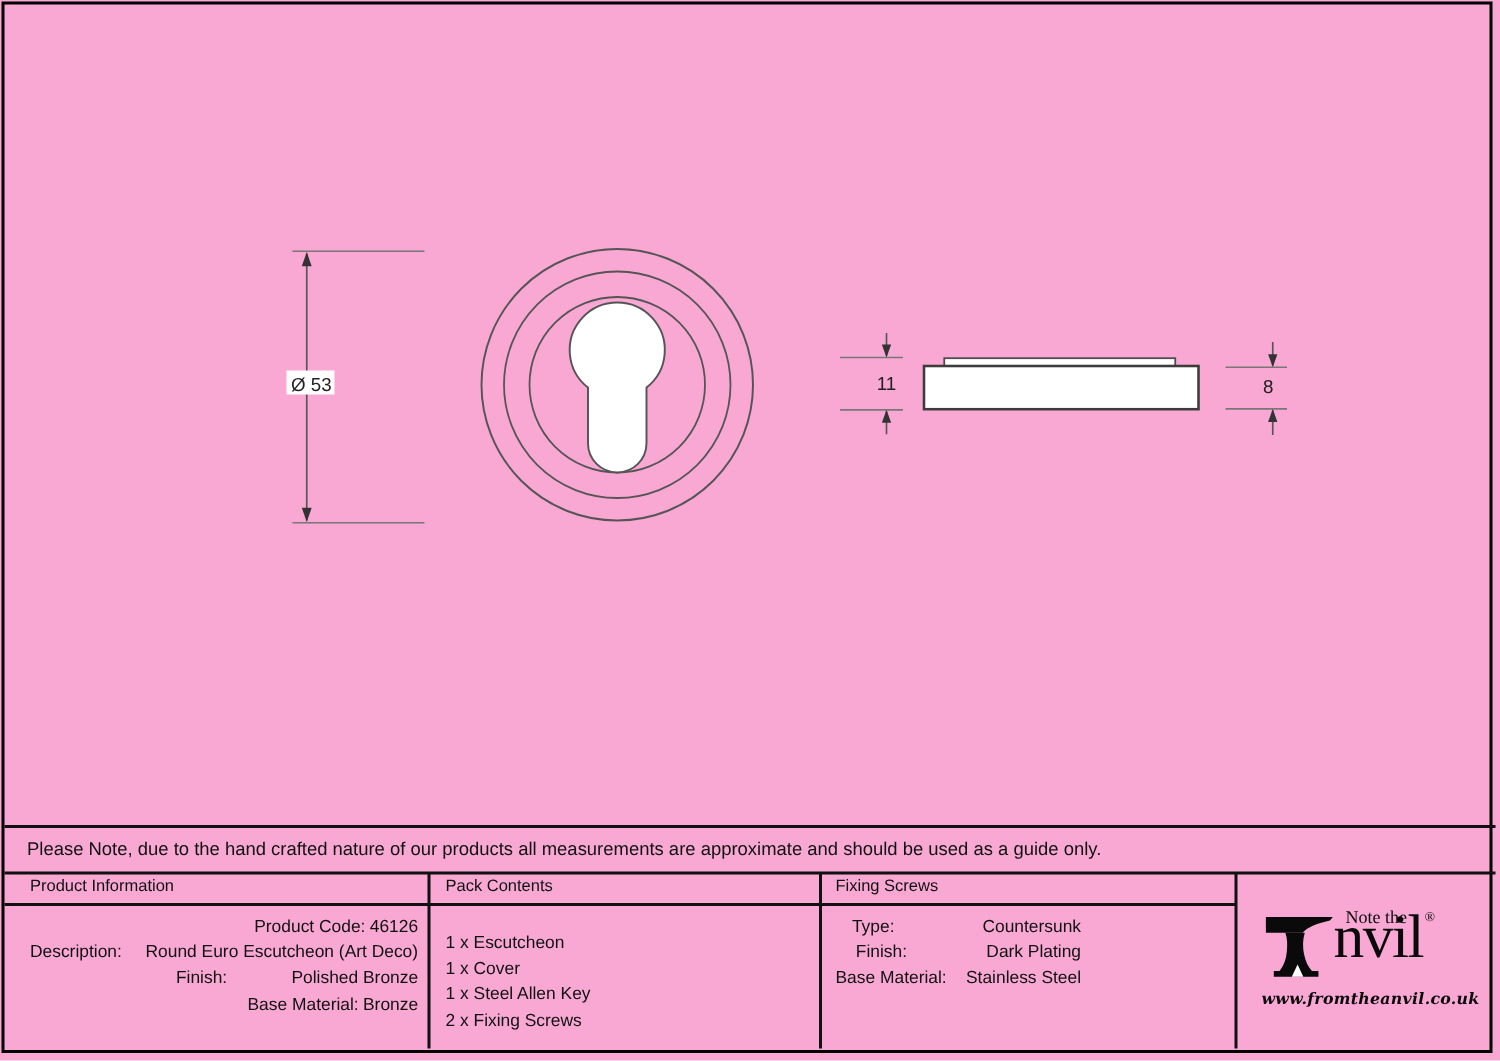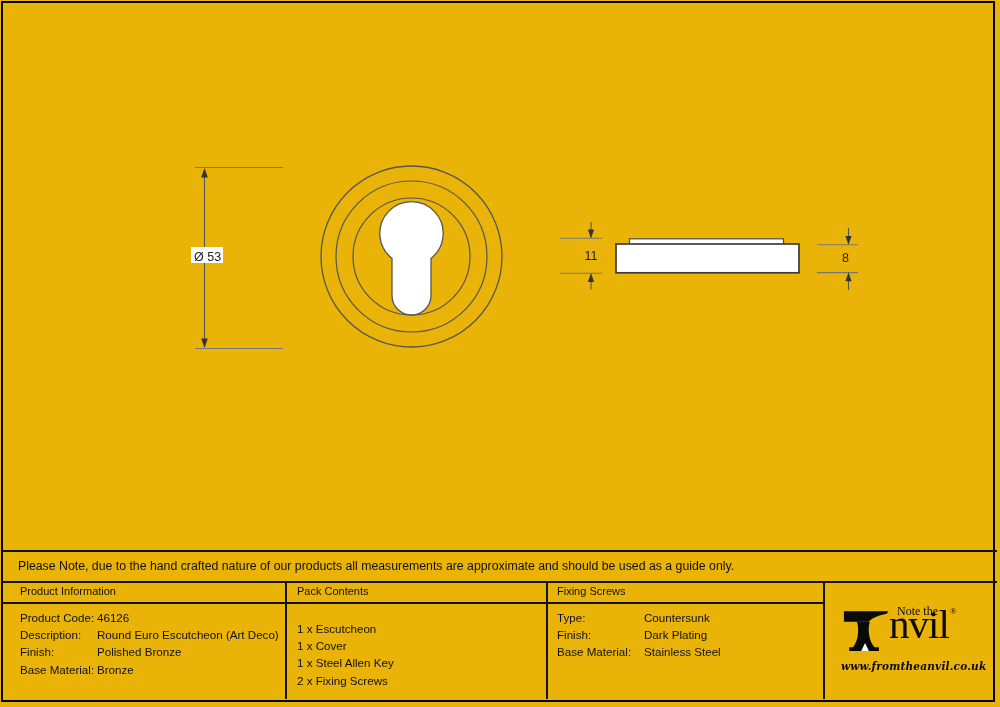--- a/index.html
+++ b/index.html
@@ -1,35 +1,35 @@
 <!DOCTYPE html>
 <html><head>
 <meta charset="utf-8">
 <style>
   html,body{margin:0;padding:0;background:#ffffff;}
   .canvas{
-    position:relative;width:1000px;height:707px;background:#eab308;
+    position:relative;width:1000px;height:707px;background:#f9a8d4;
     font-family:"Liberation Sans",sans-serif;color:#1a1a1a;overflow:hidden;
   }
   .page-border{
     position:absolute;left:1px;top:1px;width:994px;height:701px;
     border:2px solid #000;box-sizing:border-box;
   }
   
   .hline{position:absolute;background:#111;}
   .vline{position:absolute;background:#111;}
   
   .note-text{
     position:absolute;left:18px;top:559px;font-size:12.3px;white-space:nowrap;color:#111;
   }
   
   .col-header{position:absolute;top:585px;font-size:11px;color:#111;white-space:nowrap;text-align:right;}
   
   .cell{position:absolute;top:609px;font-size:11.6px;line-height:17.2px;color:#111;}
-  .kv{display:flex;white-space:nowrap;}
+  .kv{display:flex;white-space:nowrap;justify-content:flex-end;}
   .kv .k{display:inline-block;}
   .pi .k{width:77px;}
   .fs .k{width:87px;}
   
   .drawing{position:absolute;left:0;top:0;}
   
   .logo{position:absolute;left:841px;top:604px;width:140px;text-align:center;}
   .logo-row{position:relative;height:52px;text-align:left;}
   .anvil-icon{position:absolute;left:0;top:2px;}
   .logo-name{position:absolute;left:48px;top:0;}

